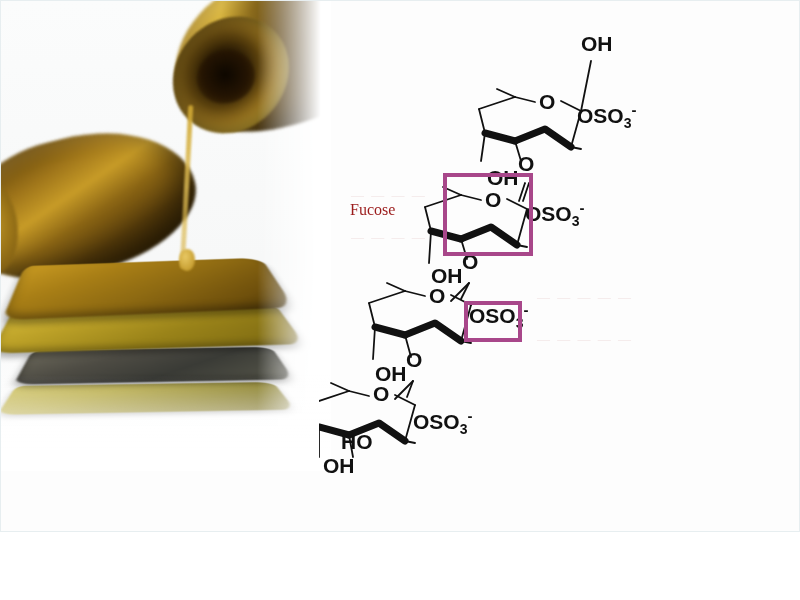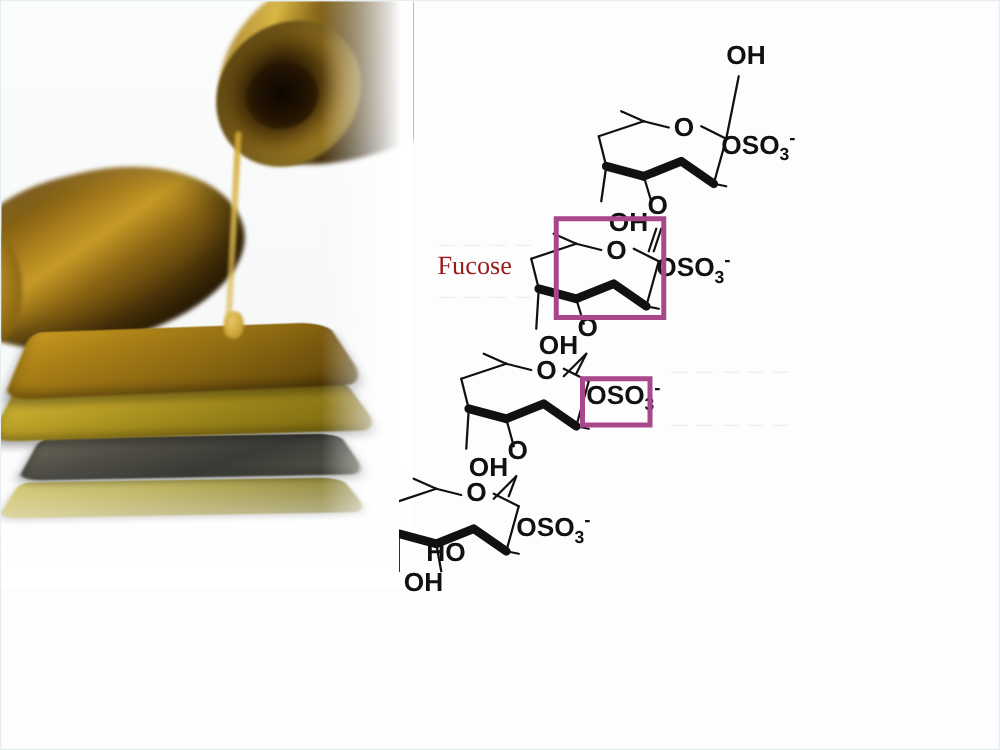--- a/index.html
+++ b/index.html
@@ -2,21 +2,21 @@
 <html><head>
 <meta charset="utf-8">
 <style>
   html,body{margin:0;padding:0;}
   body{
     width:800px;height:600px;overflow:hidden;
     background:#ffffff;
     font-family:"Liberation Serif", serif;
   }
   #slide{
-    position:relative;width:800px;height:600px;
+    position:relative;width:800px;height:532px;
     background:#fdfdfd;
     box-sizing:border-box;
     border:1px solid #e7eef0;
     overflow:hidden;
   }
 
   
   #photo{
     position:absolute;left:0;top:0;width:330px;height:470px;
     overflow:hidden;
@@ -140,21 +140,21 @@
     position:absolute;border:4px solid #a8478a;background:transparent;
     box-sizing:border-box;
   }
   #boxFucose{left:442px;top:172px;width:90px;height:83px;}
   #boxSulfate{left:463px;top:300px;width:58px;height:41px;}
 
   
   .callout{
     position:absolute;color:#9b1b1b;
     font-family:"Liberation Serif", serif;
-    font-size:21px;line-height:1;white-space:nowrap;
+    font-size:16px;line-height:1;white-space:nowrap;
   }
   #labelFucose{left:349px;top:201px;}
   #labelSulfate{left:536px;top:305px;font-size:21px;}
   #labelSulfate .sub{font-size:13px;vertical-align:-.28em;}
   #labelSulfate .sup{font-size:13px;vertical-align:.52em;}
   .ghost{
     position:absolute;color:#9b1b1b;opacity:.12;
     font-family:"Liberation Serif", serif;font-size:13px;white-space:nowrap;
     letter-spacing:2px;
   }

